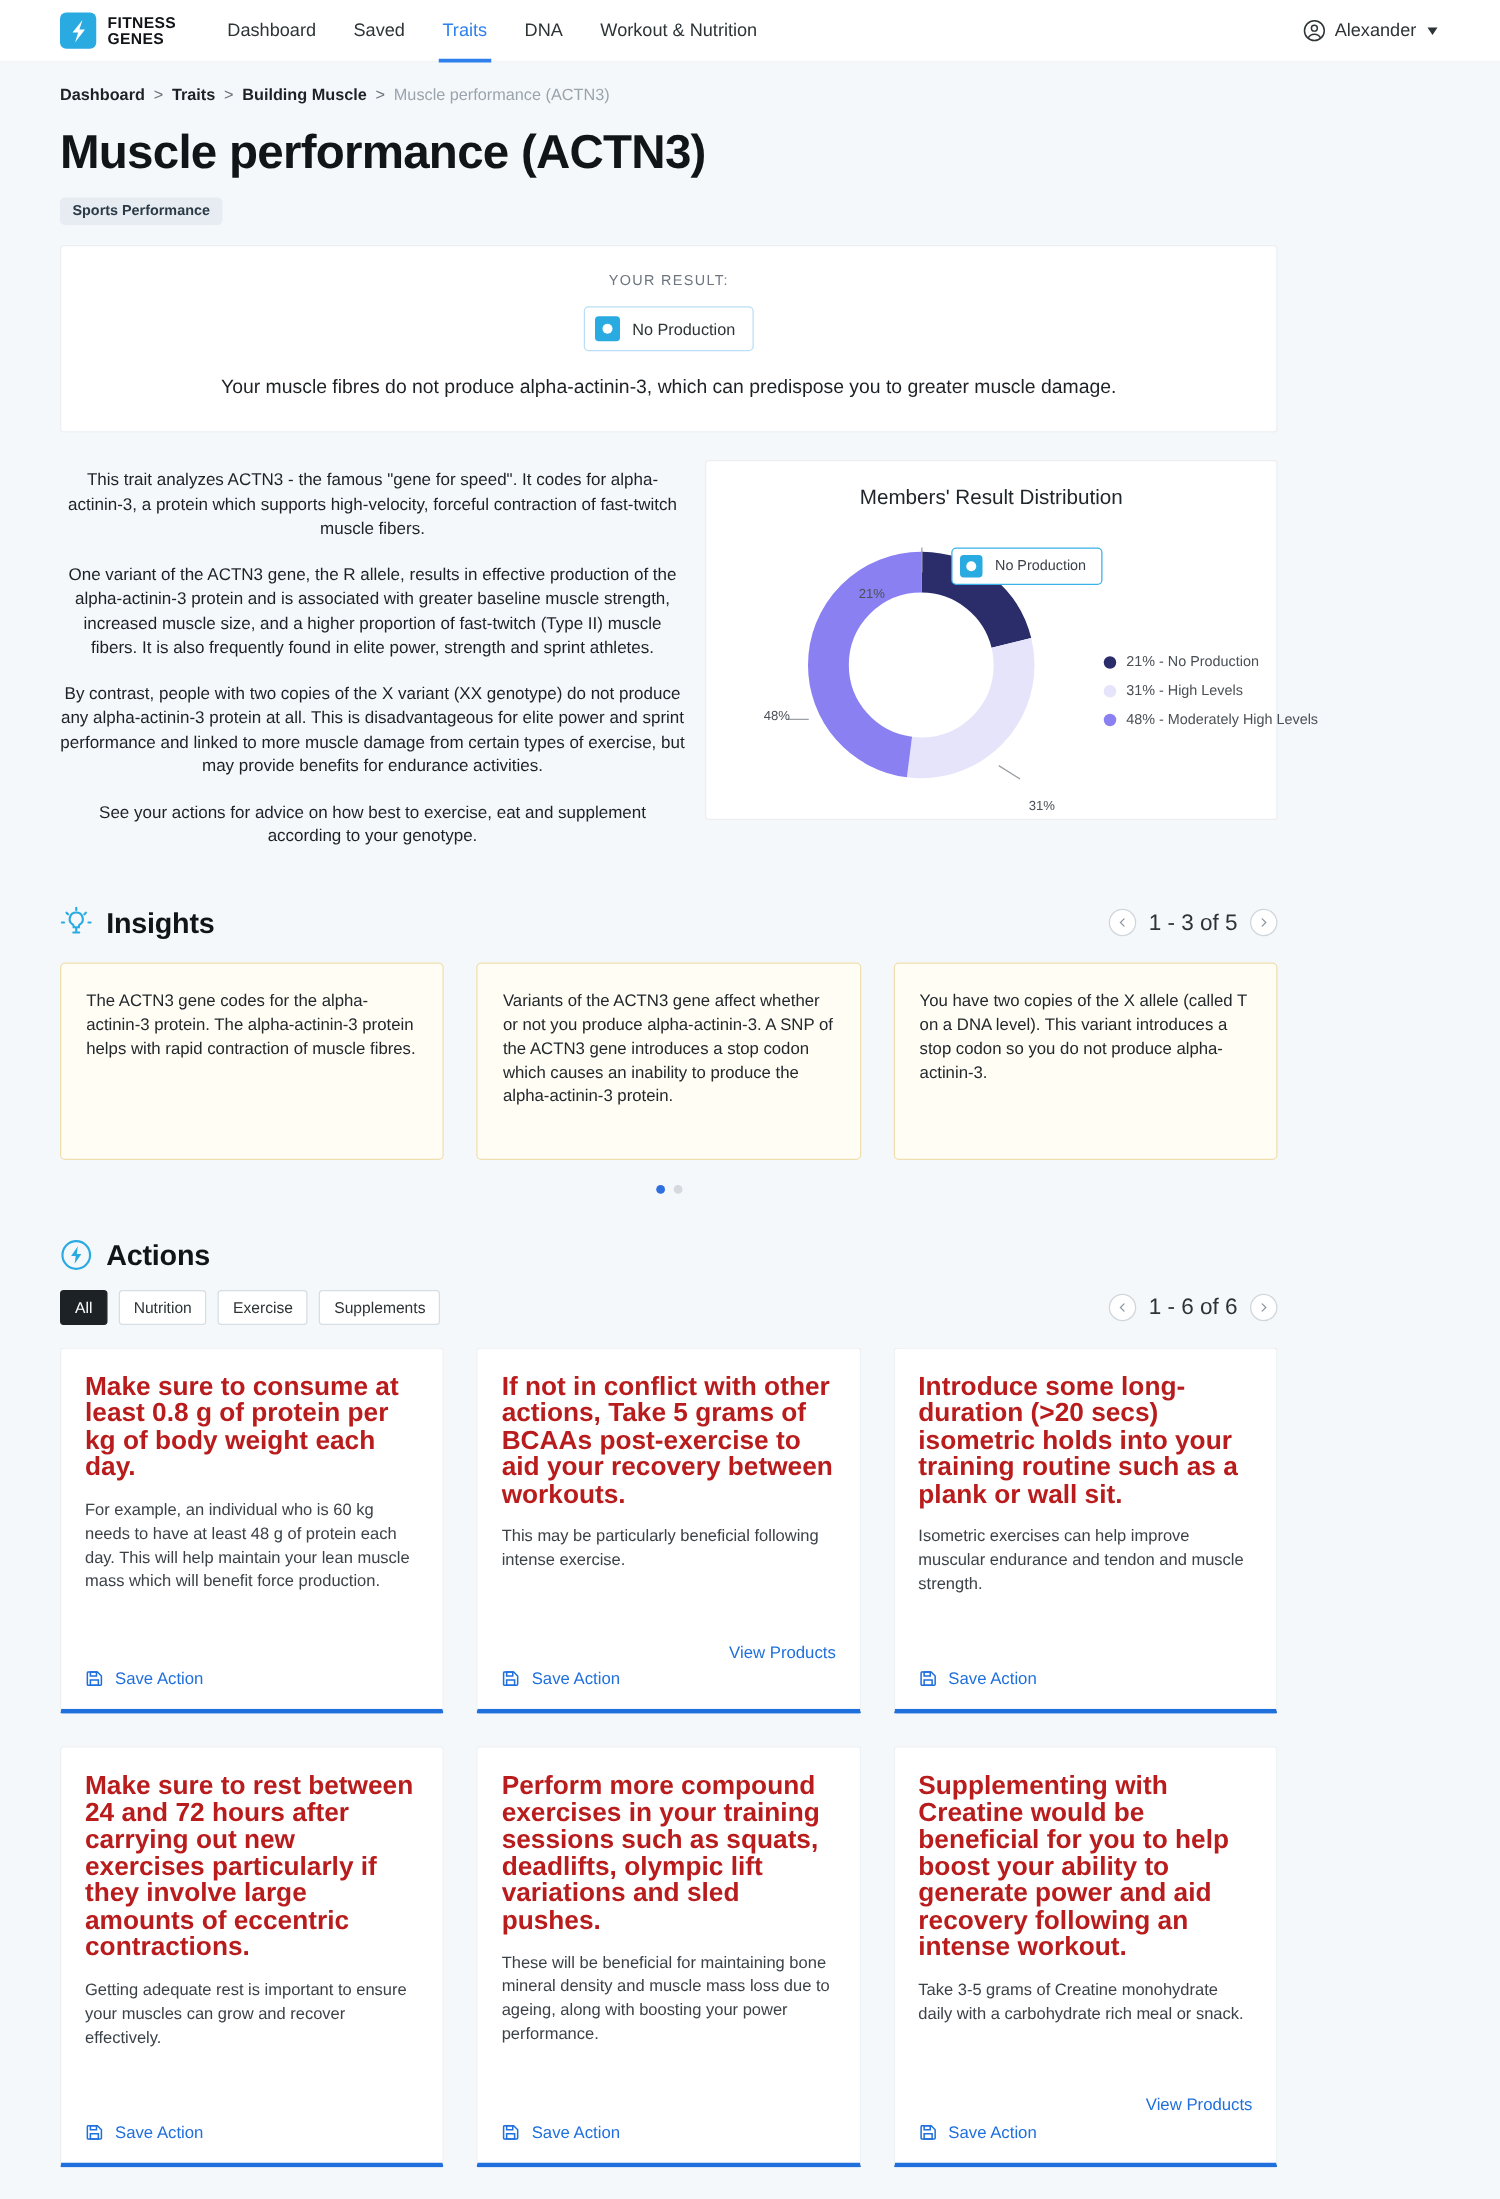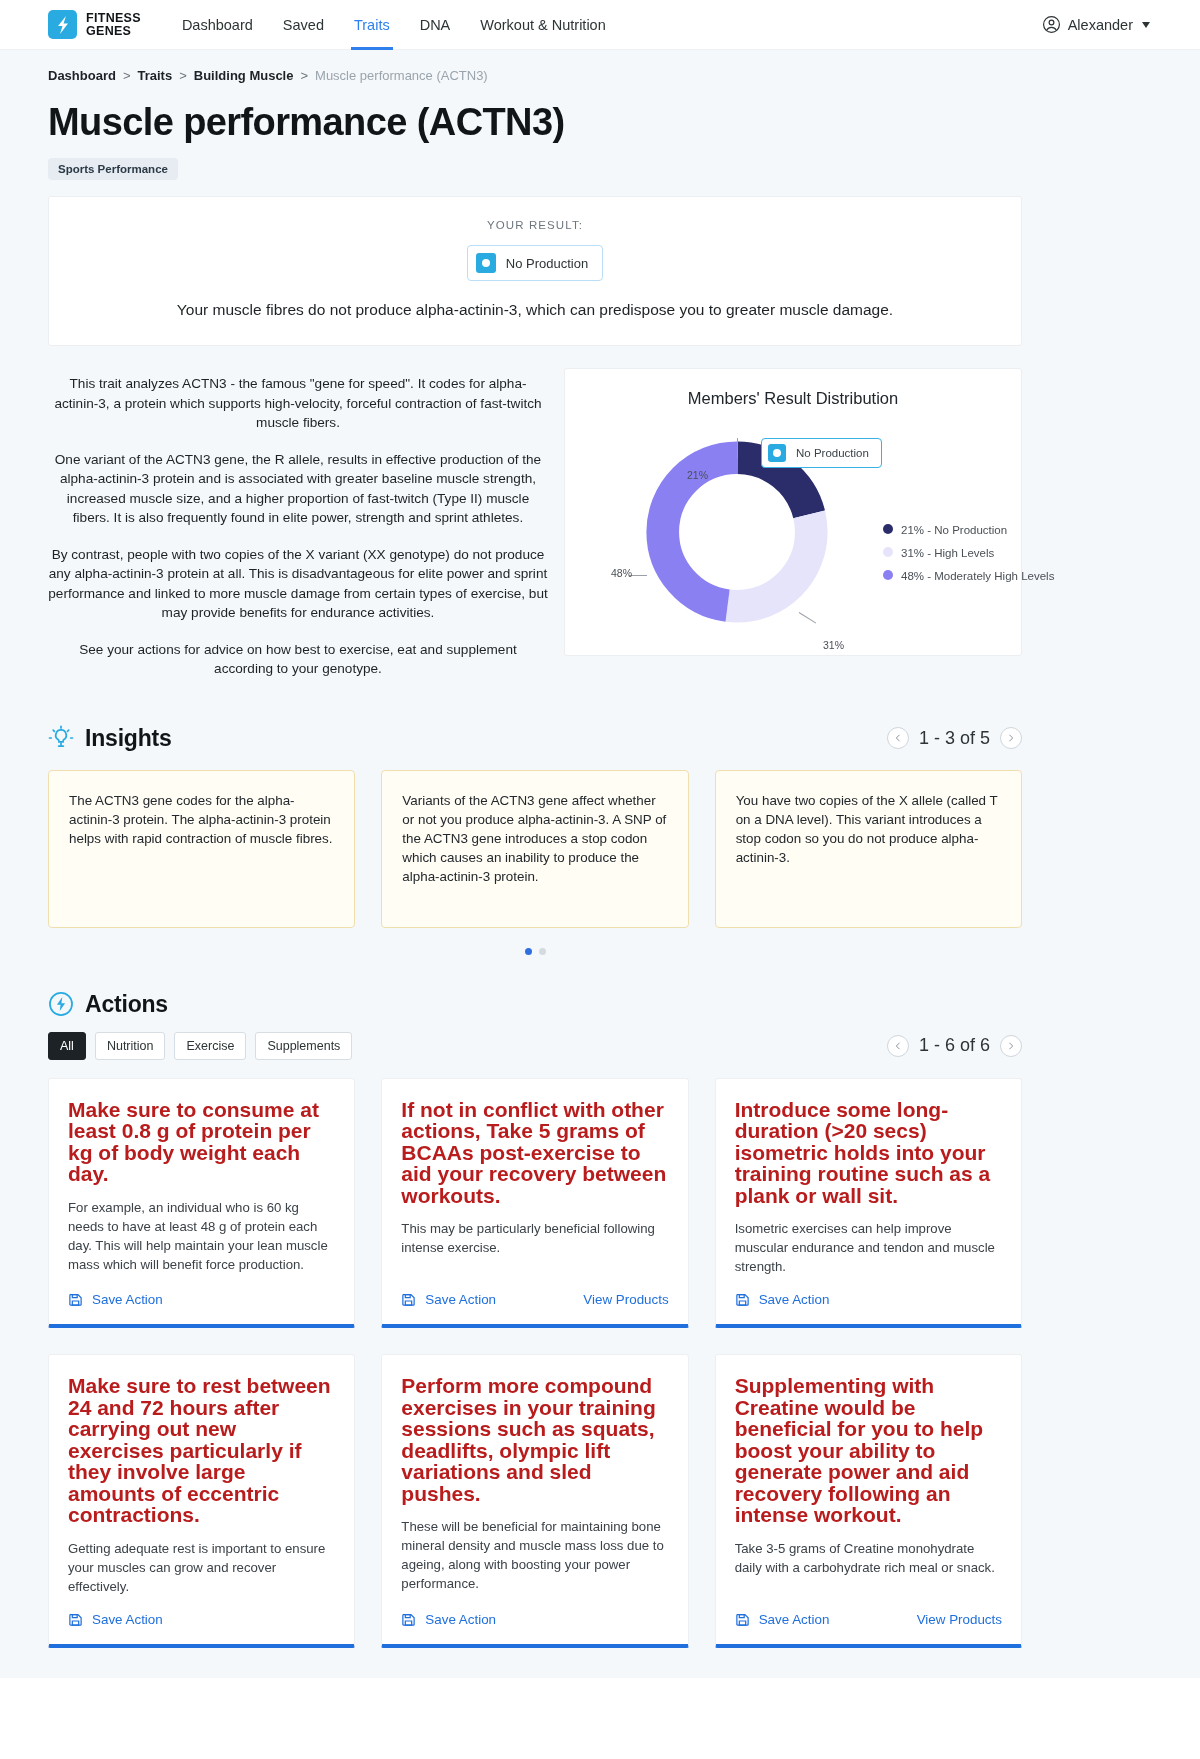--- a/index.html
+++ b/index.html
@@ -161,21 +161,21 @@
   .chart-chip {
     position: absolute; left: 180px; top: 26px;
     display: inline-flex; align-items: center; gap: 10px;
     border: 1px solid #38b0e8; border-radius: 4px; background: #fff;
     padding: 5px 12px 5px 6px;
   }
   .chart-chip .chip-swatch { width: 18px; height: 18px; }
   .chart-chip .chip-text { font-size: 11.5px; color: #3c4349; }
 
   .legend { position: absolute; left: 302px; top: 112px; }
-  .legend-row { display: flex; align-items: flex-start; gap: 8px; margin-bottom: 11px; }
+  .legend-row { display: flex; align-items: center; gap: 8px; margin-bottom: 11px; }
   .legend-row:last-child { margin-bottom: 0; }
   .legend-dot { width: 10px; height: 10px; border-radius: 50%; flex: none; }
   .legend-text { font-size: 11.5px; color: #4a5056; white-space: nowrap; }
 
   
   .section-head {
     display: flex; align-items: center; margin-bottom: 18px;
   }
   .section-icon { width: 26px; height: 26px; margin-right: 11px; flex: none; }
   .section-title { font-size: 23px; font-weight: bold; color: #121517; letter-spacing: -.2px;}
@@ -240,21 +240,21 @@
   .action-body {
     font-size: 13.2px; line-height: 19px; color: #3b4248; margin-bottom: 16px;
   }
   .action-foot {
     margin-top: auto;
     display: flex; align-items: center;
     padding-bottom: 17px;
   }
   .save-action {
     display: inline-flex; align-items: flex-end; gap: 9px;
-    color: #1f6fdc; font-size: 13.4px; cursor: pointer;
+    color: #1f6fdc; font-size: 13.4px; cursor: pointer; margin-top: 43px;
   }
   .view-products {
     margin-left: auto; color: #1f6fdc; font-size: 13.4px; cursor: pointer;
   }
   .save-icon { width: 15px; height: 15px; flex: none; display: block;}
 
   .row-gap { margin-bottom: 26px; }
   .rows-wrap { display: flex; flex-direction: column; }
 
   .spacer-bottom { height: 30px; }

